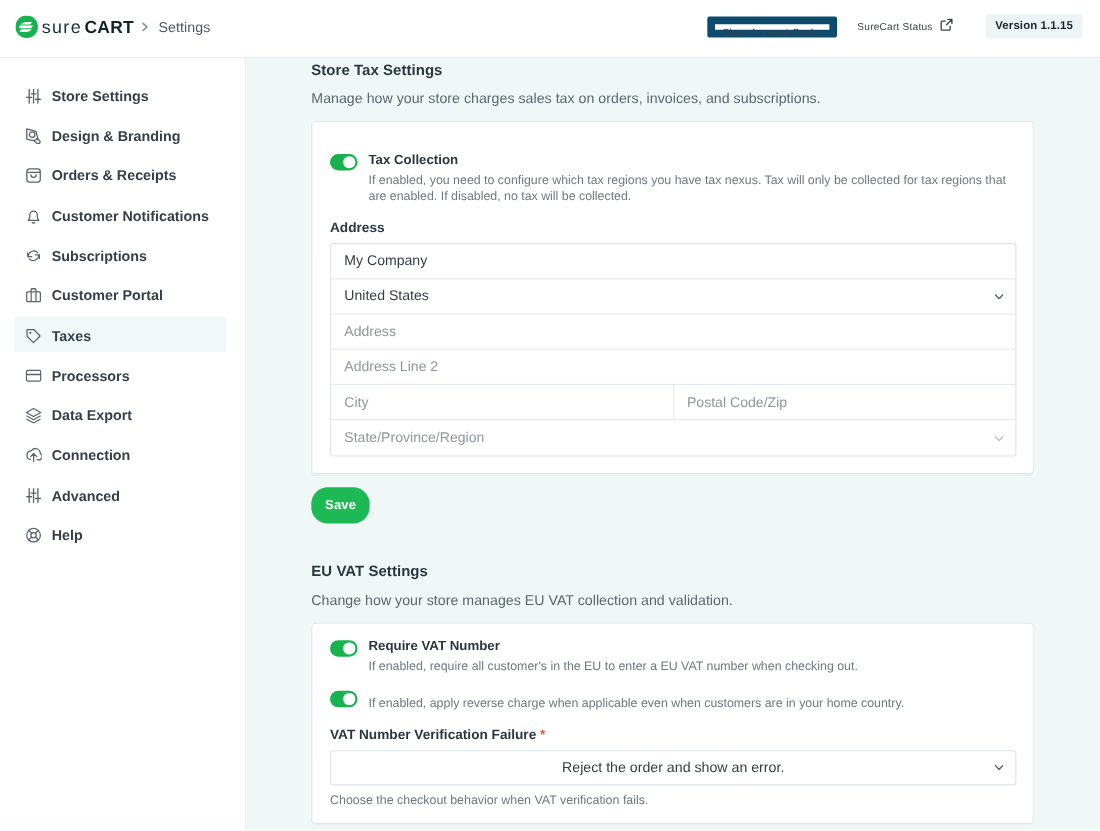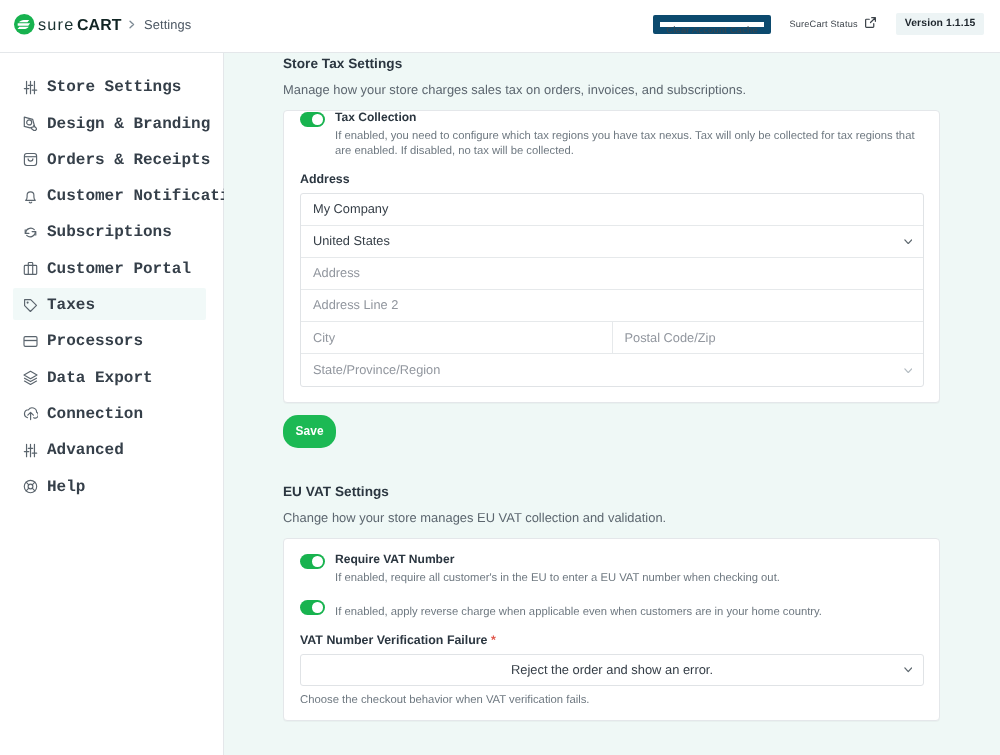--- a/index.html
+++ b/index.html
@@ -29,42 +29,42 @@
     font-size:9.35px; color:#3c434a; background:#fff;
     border:7px solid #0c4a6e; border-radius:2px;
     padding:0 6.5px; height:19px; line-height:17px; cursor:pointer;
     font-family:inherit; letter-spacing:.2px;
   }
   .status-link {
     display:flex; align-items:center; gap:6.5px; font-size:9.2px; color:#3c434a;
     margin-left:18px; cursor:pointer; text-decoration:none; letter-spacing:.2px;
   }
   .version-badge {
-    margin-left:19px; background:#edf4f5; color:#1c242b; font-weight:bold;
+    margin-left:29px; background:#edf4f5; color:#1c242b; font-weight:bold;
     font-size:10.4px; padding:0 8.5px; height:22.5px; line-height:22.5px; border-radius:2px;
     letter-spacing:.1px;
   }
 
   
   .body { flex:1; display:flex; min-height:0; }
   .sidebar {
     width:224px; flex:0 0 224px; background:#fff;
     border-right:1px solid #e4e7ea; padding-top:19px;
   }
   .nav-item {
     display:flex; align-items:center; gap:9.5px;
     height:32px; margin:0 17px 0 13px; padding:0 0 1.5px 9.5px; position:relative;
     border-radius:2px; cursor:pointer; color:#353f49;
   }
   .nav-item + .nav-item { margin-top:4.3px; }
   .nav-item.active { background:transparent; }
   .nav-item.active::before { content:""; position:absolute; left:0; right:0; top:-1.8px; height:32px; background:#f1f9f8; border-radius:2px; z-index:0; }
   .nav-item.active > * { position:relative; z-index:1; }
   .nav-ico { width:15px; height:15px; flex:0 0 15px; display:block; color:#5a646d; }
-  .nav-label { font-size:16px; font-weight:bold; letter-spacing:0px; white-space:nowrap;font-family:Liberation Mono, monospace; }
+  .nav-label { font-size:13px; font-weight:bold; letter-spacing:0px; white-space:nowrap; }
 
   .content { flex:1; background:#eff8f6; overflow:hidden; position:relative; }
   .inner { padding:3px 60px 0 59px; }
 
   
   .sec-title { font-size:13.6px; font-weight:bold; color:#2b3640; margin:0 0 11px; letter-spacing:.05px; line-height:15px;}
   .sec-desc { font-size:12.9px; color:#5c666f; margin:0 0 13px; letter-spacing:.02px; line-height:15px;}
   .card {
     background:#fff; border:1px solid #e4e7ea; border-radius:4px;
     box-shadow:0 1px 1px rgba(22,33,44,.03);
@@ -235,21 +235,21 @@
           </svg>
           <span class="nav-label">Help</span>
         </div>
       </div>
 
     <div class="content">
       <div class="inner">
         <div class="sec-title">Store Tax Settings</div>
         <div class="sec-desc">Manage how your store charges sales tax on orders, invoices, and subscriptions.</div>
 
-        <div class="card" style="padding:1px 15px 15px 16px;">
+        <div class="card" style="padding:29px 15px 15px 16px;">
           <div class="tg-row">
             <div class="toggle"></div>
             <div class="tg-body">
               <div class="tg-title">Tax Collection</div>
               <div class="tg-desc">If enabled, you need to configure which tax regions you have tax nexus. Tax will only be collected for tax regions that are enabled. If disabled, no tax will be collected.</div>
             </div>
           </div>
 
           <div class="fieldlabel" style="margin-top:13.5px;">Address</div>
           <div class="addrbox">

